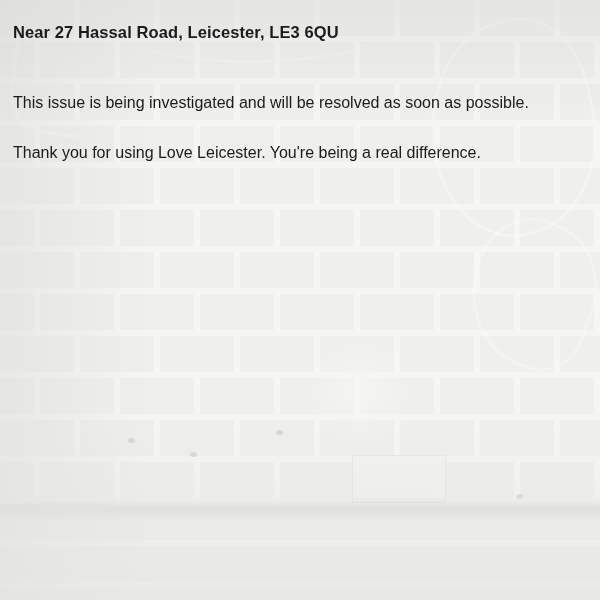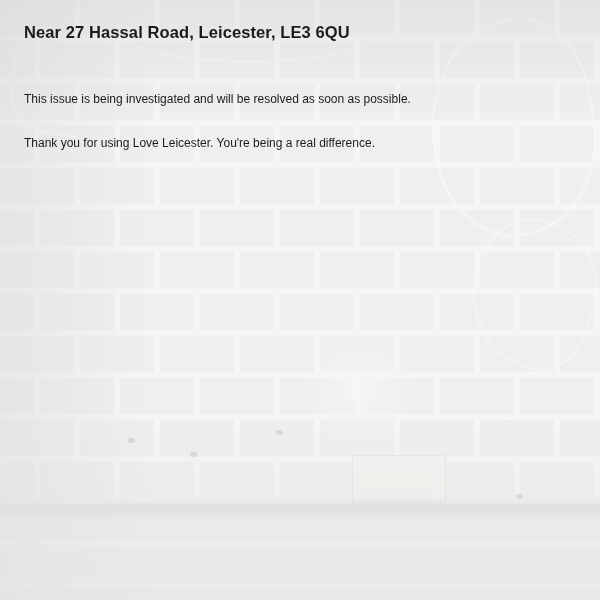--- a/index.html
+++ b/index.html
@@ -133,33 +133,33 @@
   .whitewash {
     position: absolute;
     inset: 0;
     background: rgba(245,245,243,0.58);
   }
 
   
   #content {
     position: absolute;
     inset: 0;
-    padding: 22px 24px 0 24px;
+    padding: 22px 24px 0 13px;
     box-sizing: border-box;
   }
   #location-heading {
     font-size: 16.5px;
     font-weight: bold;
     color: #1b1b1b;
     line-height: 1.3;
     margin: 0 0 48px 0;
     letter-spacing: 0.1px;
   }
   .body-paragraph {
-    font-size: 12px;
+    font-size: 16px;
     color: #1b1b1b;
     line-height: 1.45;
     margin: 0 0 26px 0;
     max-width: 552px;
   }
 </style>
 </head>
 <body>
 
 <div id="report-card">

